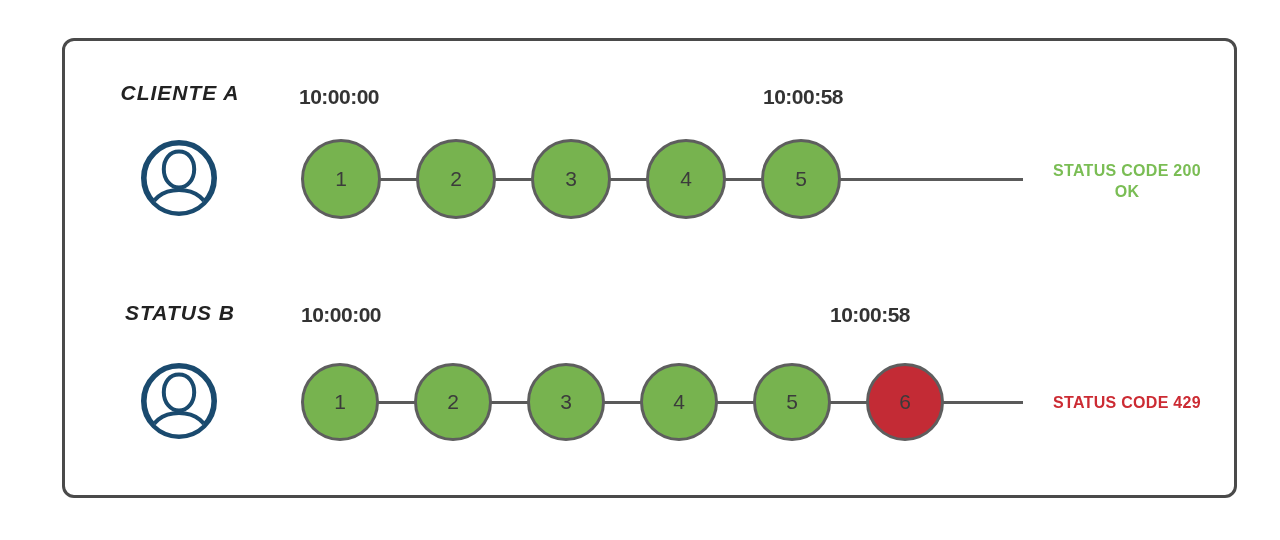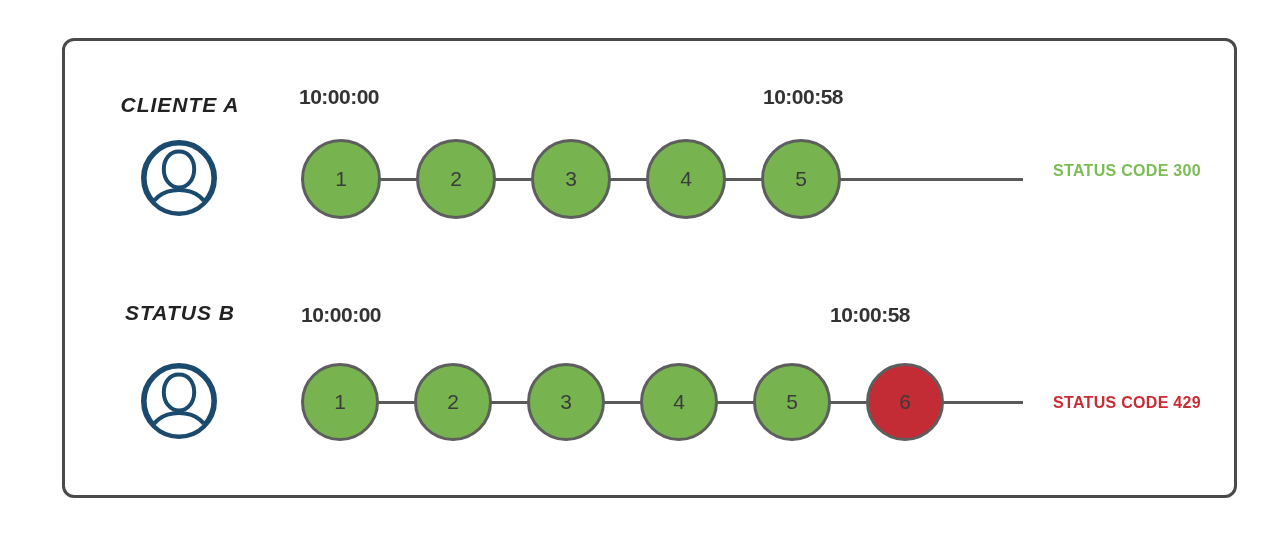--- a/index.html
+++ b/index.html
@@ -31,21 +31,21 @@
     left: 30px;
     width: 170px;
     text-align: center;
     font-weight: bold;
     font-style: italic;
     font-size: 21px;
     letter-spacing: 1px;
     color: var(--label-text, #222222);
     white-space: nowrap;
   }
-  .label-a { top: 40px; margin-top: 12px; }
+  .label-a { top: 40px; }
   .label-b { top: 260px; }
 
   .user-icon {
     position: absolute;
     left: 74px;
     width: 80px;
     height: 80px;
     color: var(--icon-navy, #1a4a6e);
   }
   .icon-a { top: 97px; }
@@ -134,21 +134,22 @@
     <div class="chain chain-a">
       <div class="line"></div>
     <div class="circle" style="left: 0px; width: 80px; height: 80px; background: rgb(119, 179, 79);">1</div>
         <div class="circle" style="left: 115px; width: 80px; height: 80px; background: rgb(119, 179, 79);">2</div>
         <div class="circle" style="left: 230px; width: 80px; height: 80px; background: rgb(119, 179, 79);">3</div>
         <div class="circle" style="left: 345px; width: 80px; height: 80px; background: rgb(119, 179, 79);">4</div>
         <div class="circle" style="left: 460px; width: 80px; height: 80px; background: rgb(119, 179, 79);">5</div>
       </div>
 
     <div class="status-block status-a" style="color: rgb(122, 189, 84);">
-      <div>STATUS CODE 300</div>
+      <div>STATUS CODE 200</div>
+      <div>OK</div>
     </div>
 
     <div class="client-label label-b">STATUS B</div>
 
     <div class="user-icon icon-b">
       <svg viewBox="0 0 100 100" aria-hidden="true">
         <defs>
             <clipPath id="clipB">
               <circle cx="50" cy="50" r="42"></circle>
             </clipPath>

